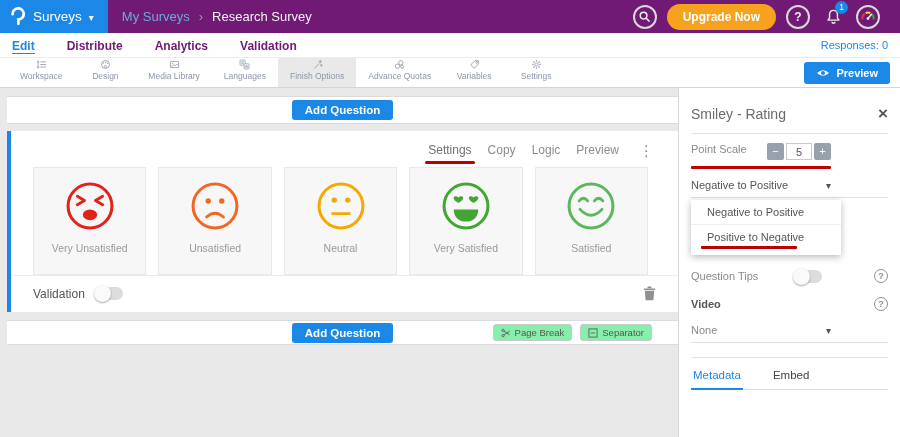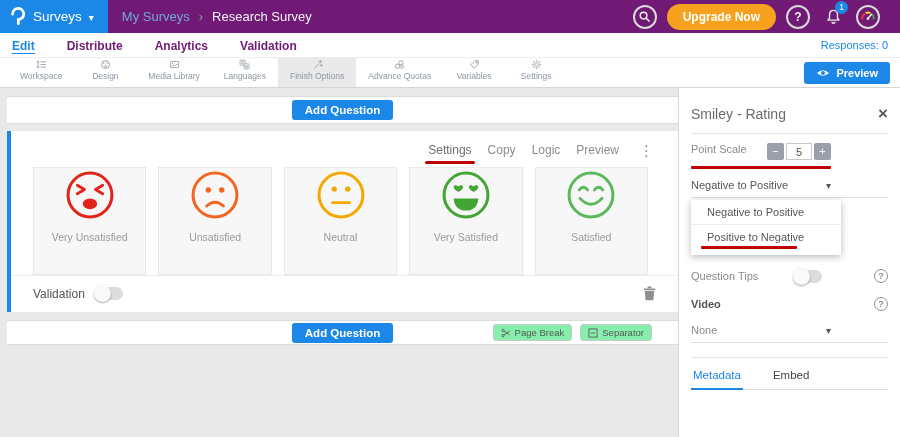--- a/index.html
+++ b/index.html
@@ -51,21 +51,21 @@
 
   
   .qcard { background:#fff; border-left:4px solid #1b87e6; margin-left:7px; margin-top:7px; padding:8px 0 0 0; }
   .qtabs { display:flex; justify-content:flex-end; align-items:center; gap:16px; padding-right:20px; height:22px; }
   .qtab { font-size:12px; color:#8c8c8c; cursor:pointer; position:relative; }
   .qtab.active { color:#6f6f6f; }
   .qtab.active .redline { position:absolute; left:-3px; right:-3px; bottom:-7px; height:3px; background:#c00000; border-radius:2px; }
   .kebab { color:#8c8c8c; font-size:15px; cursor:pointer; line-height:1; padding:0 4px; }
   .qtitle { font-size:15px; color:#545454; padding:10px 30px 8px 22px; }
   .smiley-row { display:flex; gap:12px; padding:6px 30px 0 22px; }
-  .smiley-cell { flex:1; background:#f7f7f7; border:1px solid #e8e8e8; height:108px; display:flex; flex-direction:column; align-items:center; justify-content:flex-start; padding-top:0; cursor:pointer; }
+  .smiley-cell { flex:1; background:#f7f7f7; border:1px solid #e8e8e8; height:108px; display:flex; flex-direction:column; align-items:center; justify-content:flex-start; padding-top:11px; cursor:pointer; }
   .smiley-cell .slabel { font-size:10.5px; color:#9a9a9a; margin-top:9px; }
   .change-row { display:flex; justify-content:flex-end; padding:10px 52px 10px 0; }
   .change-link { color:#1b87e6; font-size:11.5px; cursor:pointer; }
   .validation-row { border-top:1px solid #ececec; display:flex; align-items:center; padding:10px 22px 11px 22px; }
   .validation-row .vlabel { font-size:12px; color:#555; margin-right:10px; }
   .validation-row .trash { margin-left:auto; cursor:pointer; display:flex; }
 
   
   .switch { width:28px; height:13px; background:#dcdcdc; border-radius:7px; position:relative; display:inline-block; cursor:pointer; flex:0 0 auto; }
   .switch::before { content:""; position:absolute; left:-1px; top:-2px; width:17px; height:17px; border-radius:50%; background:#fafafa; box-shadow:0 1px 2px rgba(0,0,0,.35); }

